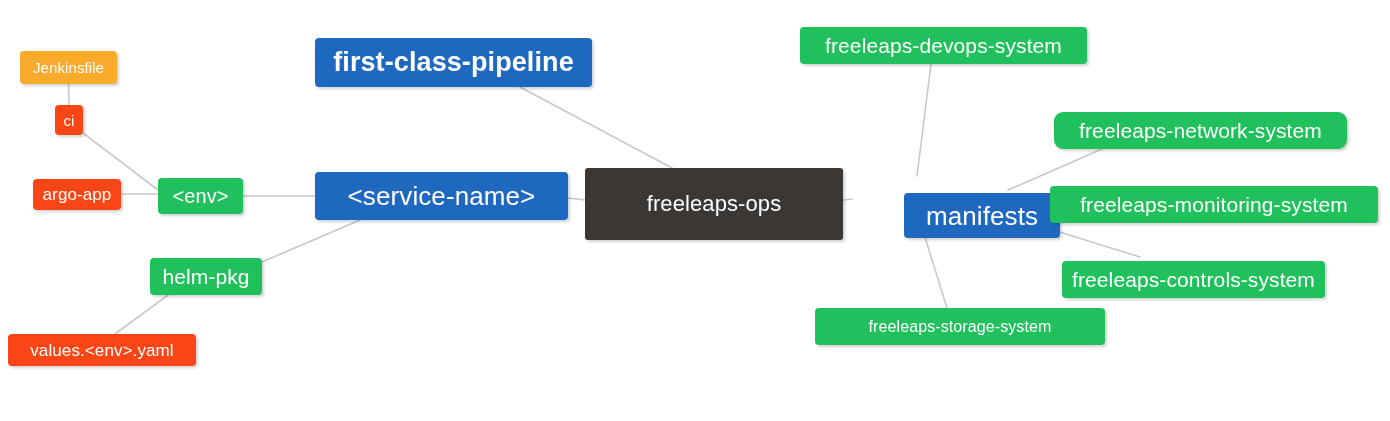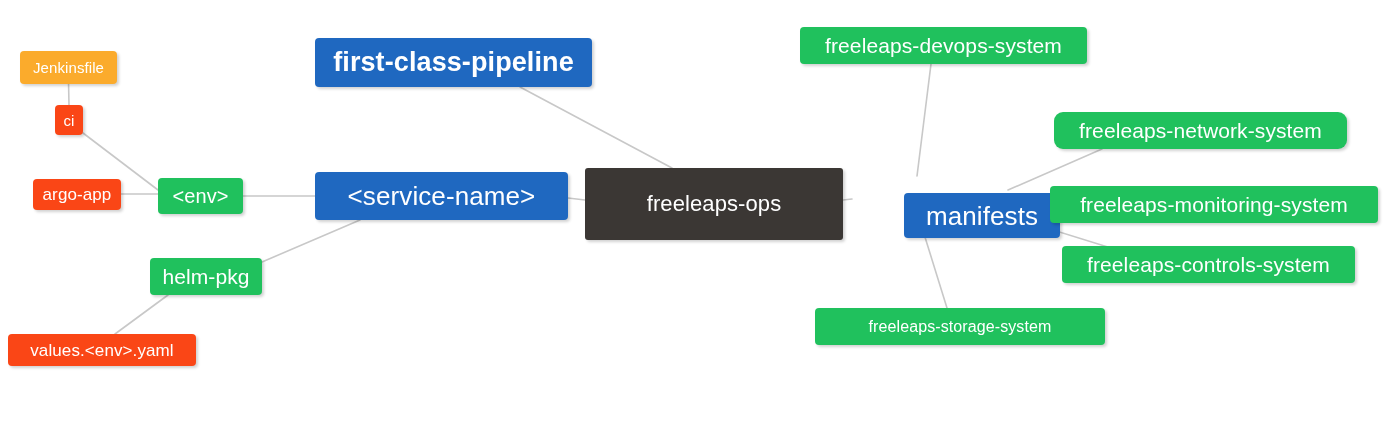--- a/index.html
+++ b/index.html
@@ -75,16 +75,16 @@
       <div class="node blue" style="left: 904px; top: 176px; width: 156px; height: 45px; font-size: 26px; margin-top: 17px;">manifests</div>
       <div class="node green" style="left: 158px; top: 178px; width: 85px; height: 36px; font-size: 20px;">&lt;env&gt;</div>
       <div class="node green" style="left: 150px; top: 258px; width: 112px; height: 37px; font-size: 21px;">helm-pkg</div>
       <div class="node red" style="left: 55px; top: 105px; width: 28px; height: 30px; font-size: 15px;">ci</div>
       <div class="node red" style="left: 33px; top: 179px; width: 88px; height: 31px; font-size: 17px;">argo-app</div>
       <div class="node orange" style="left: 20px; top: 25px; width: 97px; height: 33px; font-size: 15px; margin-top: 26px;">Jenkinsfile</div>
       <div class="node red" style="left: 8px; top: 334px; width: 188px; height: 32px; font-size: 17px;">values.&lt;env&gt;.yaml</div>
       <div class="node green" style="left: 800px; top: 27px; width: 287px; height: 37px; font-size: 21px;">freeleaps-devops-system</div>
       <div class="node green" style="left: 1054px; top: 112px; width: 293px; height: 37px; font-size: 21px; border-radius: 9px;">freeleaps-network-system</div>
       <div class="node green" style="left: 1050px; top: 186px; width: 328px; height: 37px; font-size: 21px;">freeleaps-monitoring-system</div>
-      <div class="node green" style="left: 1062px; top: 246px; width: 293px; height: 37px; font-size: 21px;">freeleaps-controls-system</div>
+      <div class="node green" style="left: 1062px; top: 261px; width: 263px; height: 37px; font-size: 21px;">freeleaps-controls-system</div>
       <div class="node green" style="left: 815px; top: 308px; width: 290px; height: 37px; font-size: 16px;">freeleaps-storage-system</div>
     </div>
 </div>
 
 </body></html>

